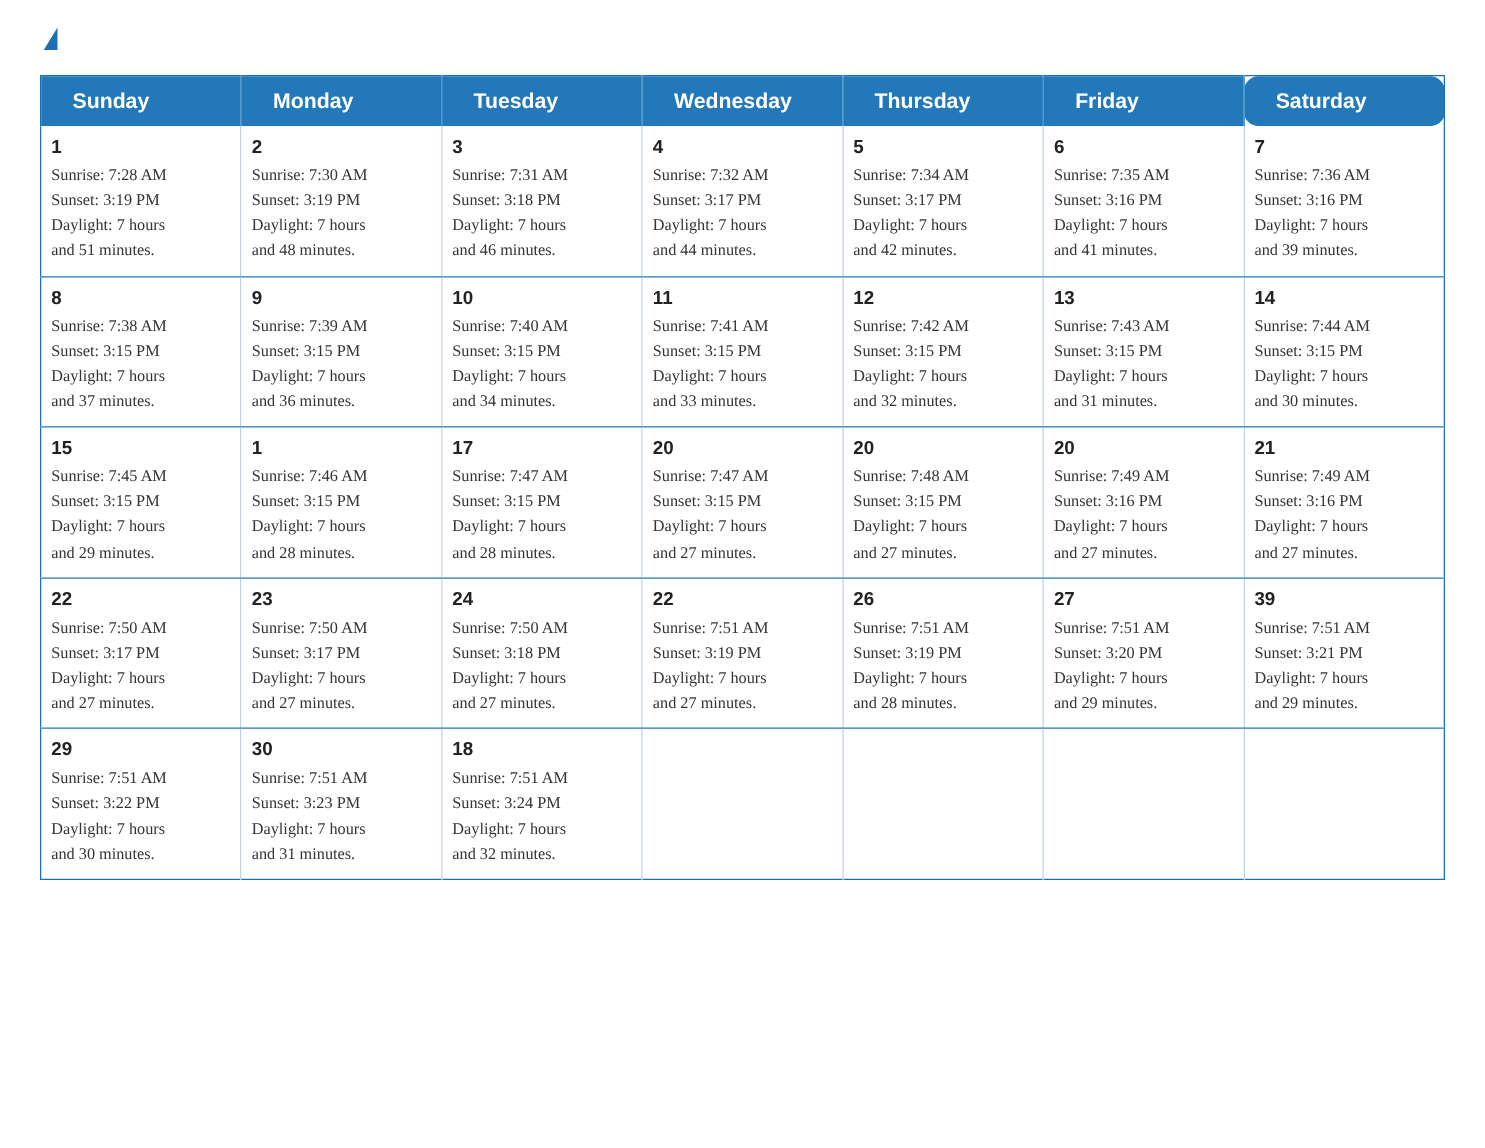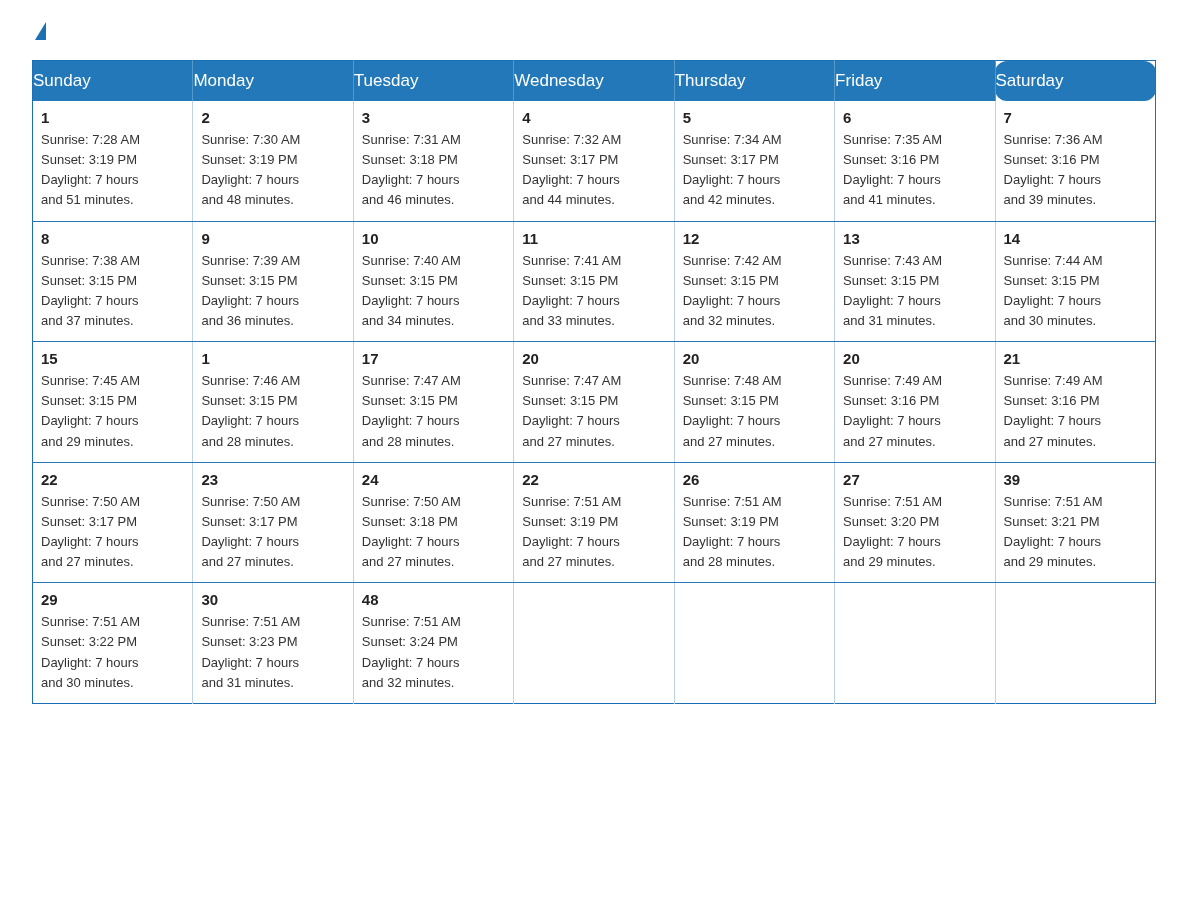--- a/index.html
+++ b/index.html
@@ -33,22 +33,22 @@
     }
     .calendar-table {
       width: 100%;
       border-collapse: collapse;
       border: 1.5px solid #1a6fb5;
     }
     .calendar-table th {
       background-color: #2278b8;
       color: #fff;
       font-size: 17px;
-      font-weight: normal;
-      padding: 10px 0;
+      font-weight: bold;
+      padding: 10px 25px;
       text-align: left;
       border-right: 1.5px solid #5599cc;
     }
     .calendar-table th:last-child {
       border-right: none;
       border-radius: 12px;
     }
     .calendar-table td {
       vertical-align: top;
       padding: 8px 8px 10px 8px;
@@ -69,20 +69,21 @@
       font-size: 15px;
       font-weight: bold;
       color: #222;
       display: block;
       margin-bottom: 4px;
     }
     .day-info {
       font-size: 13px;
       color: #333;
       line-height: 1.55;
+      font-family: Liberation Serif, serif;
     }
     .empty-cell {
       background: #fff;
     }
     .logo-wrapper {
       display: flex;
       flex-direction: column;
       align-items: flex-start;
     }
     .logo-line1 {
@@ -195,21 +196,21 @@
         <td><span class="day-number">27</span>
         <span class="day-info">Sunrise: 7:51 AM<br>Sunset: 3:20 PM<br>Daylight: 7 hours<br>and 29 minutes.</span></td>
         <td><span class="day-number">39</span>
         <span class="day-info">Sunrise: 7:51 AM<br>Sunset: 3:21 PM<br>Daylight: 7 hours<br>and 29 minutes.</span></td>
       </tr>
       <tr>
         <td><span class="day-number">29</span>
         <span class="day-info">Sunrise: 7:51 AM<br>Sunset: 3:22 PM<br>Daylight: 7 hours<br>and 30 minutes.</span></td>
         <td><span class="day-number">30</span>
         <span class="day-info">Sunrise: 7:51 AM<br>Sunset: 3:23 PM<br>Daylight: 7 hours<br>and 31 minutes.</span></td>
-        <td><span class="day-number">48</span>
+        <td><span class="day-number">18</span>
         <span class="day-info">Sunrise: 7:51 AM<br>Sunset: 3:24 PM<br>Daylight: 7 hours<br>and 32 minutes.</span></td>
         <td class="empty-cell"></td>
         <td class="empty-cell"></td>
         <td class="empty-cell"></td>
         <td class="empty-cell"></td>
       </tr>
     </tbody>
 </table>
 
 </body></html>

